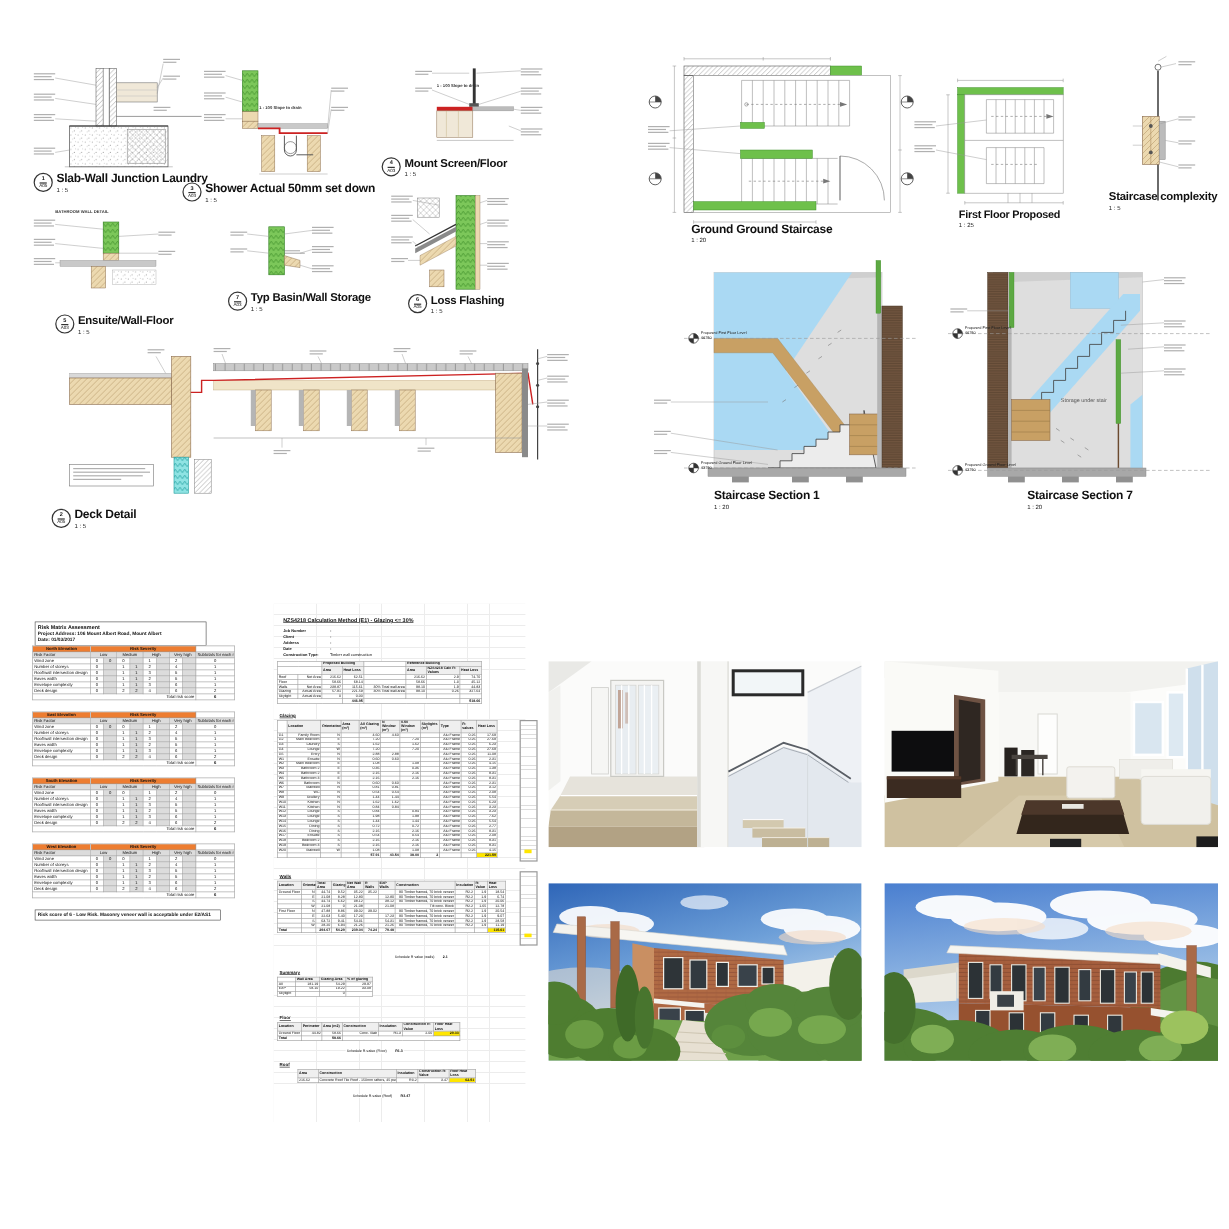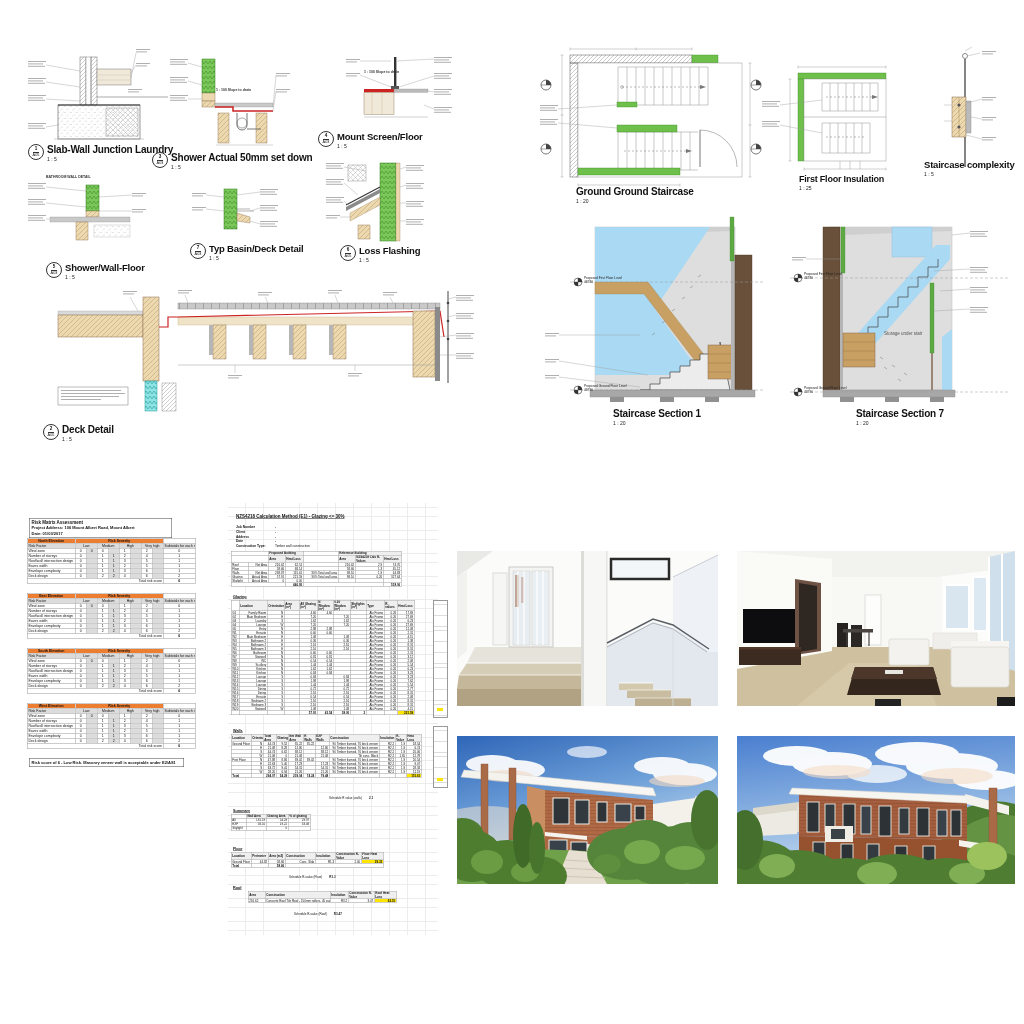--- a/index.html
+++ b/index.html
@@ -295,31 +295,31 @@
         <div class="t">Mount Screen/Floor</div>
         <div class="s">1 : 5</div>
       </span>
   </div>
   <div class="dt" style="left:46px;top:262px">
     <span class="badge">
         <span class="bn">5</span>
         <span class="bs">A03</span>
       </span>
     <span class="dtxt">
-        <div class="t">Shower/Wall-Floor</div>
+        <div class="t">Ensuite/Wall-Floor</div>
         <div class="s">1 : 5</div>
       </span>
   </div>
   <div class="dt" style="left:190px;top:243px">
     <span class="badge">
         <span class="bn">7</span>
         <span class="bs">A03</span>
       </span>
     <span class="dtxt">
-        <div class="t">Typ Basin/Deck Detail</div>
+        <div class="t">Typ Basin/Wall Storage</div>
         <div class="s">1 : 5</div>
       </span>
   </div>
   <div class="dt" style="left:340px;top:245px">
     <span class="badge">
         <span class="bn">6</span>
         <span class="bs">A05</span>
       </span>
     <span class="dtxt">
         <div class="t">Loss Flashing</div>
@@ -527,31 +527,31 @@
   </svg>
 
   <div class="abs" style="left:576px;top:186px">
     <div class="dtxt">
         <div class="t" style="font-size:10px">Ground Ground Staircase</div>
         <div class="s">1 : 20</div>
       </div>
     </div>
   <div class="abs" style="left:799px;top:174px">
     <div class="dtxt">
-        <div class="t" style="font-size:9px">First Floor Insulation</div>
+        <div class="t" style="font-size:9px">First Floor Proposed</div>
         <div class="s">1 : 25</div>
       </div>
     </div>
   <div class="abs" style="left:924px;top:159px">
     <div class="dtxt">
         <div class="t" style="font-size:9.5px">Staircase complexity</div>
         <div class="s">1 : 5</div>
       </div>
     </div>
-  <div class="abs" style="left:613px;top:408px">
+  <div class="abs" style="left:595px;top:408px">
     <div class="dtxt">
         <div class="t" style="font-size:10px">Staircase Section 1</div>
         <div class="s">1 : 20</div>
       </div>
     </div>
   <div class="abs" style="left:856px;top:408px">
     <div class="dtxt">
         <div class="t" style="font-size:10px">Staircase Section 7</div>
         <div class="s">1 : 20</div>
       </div>

